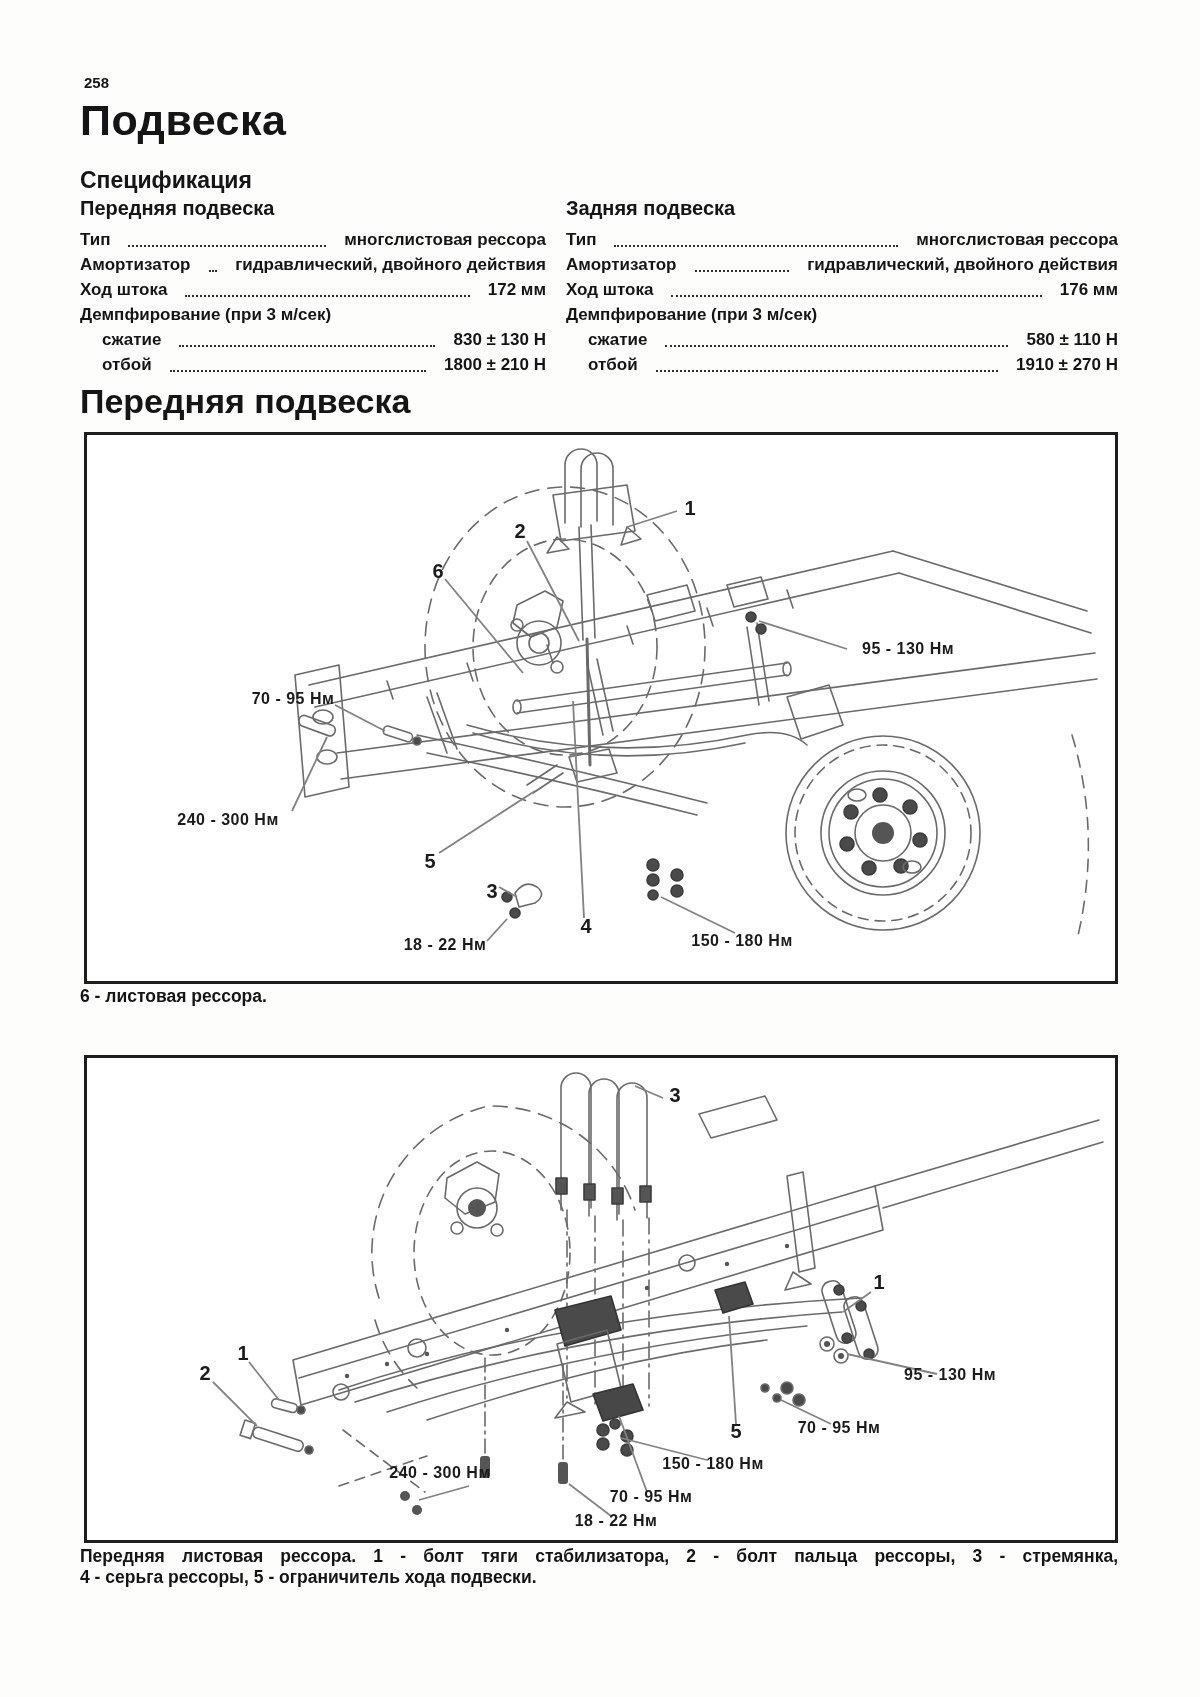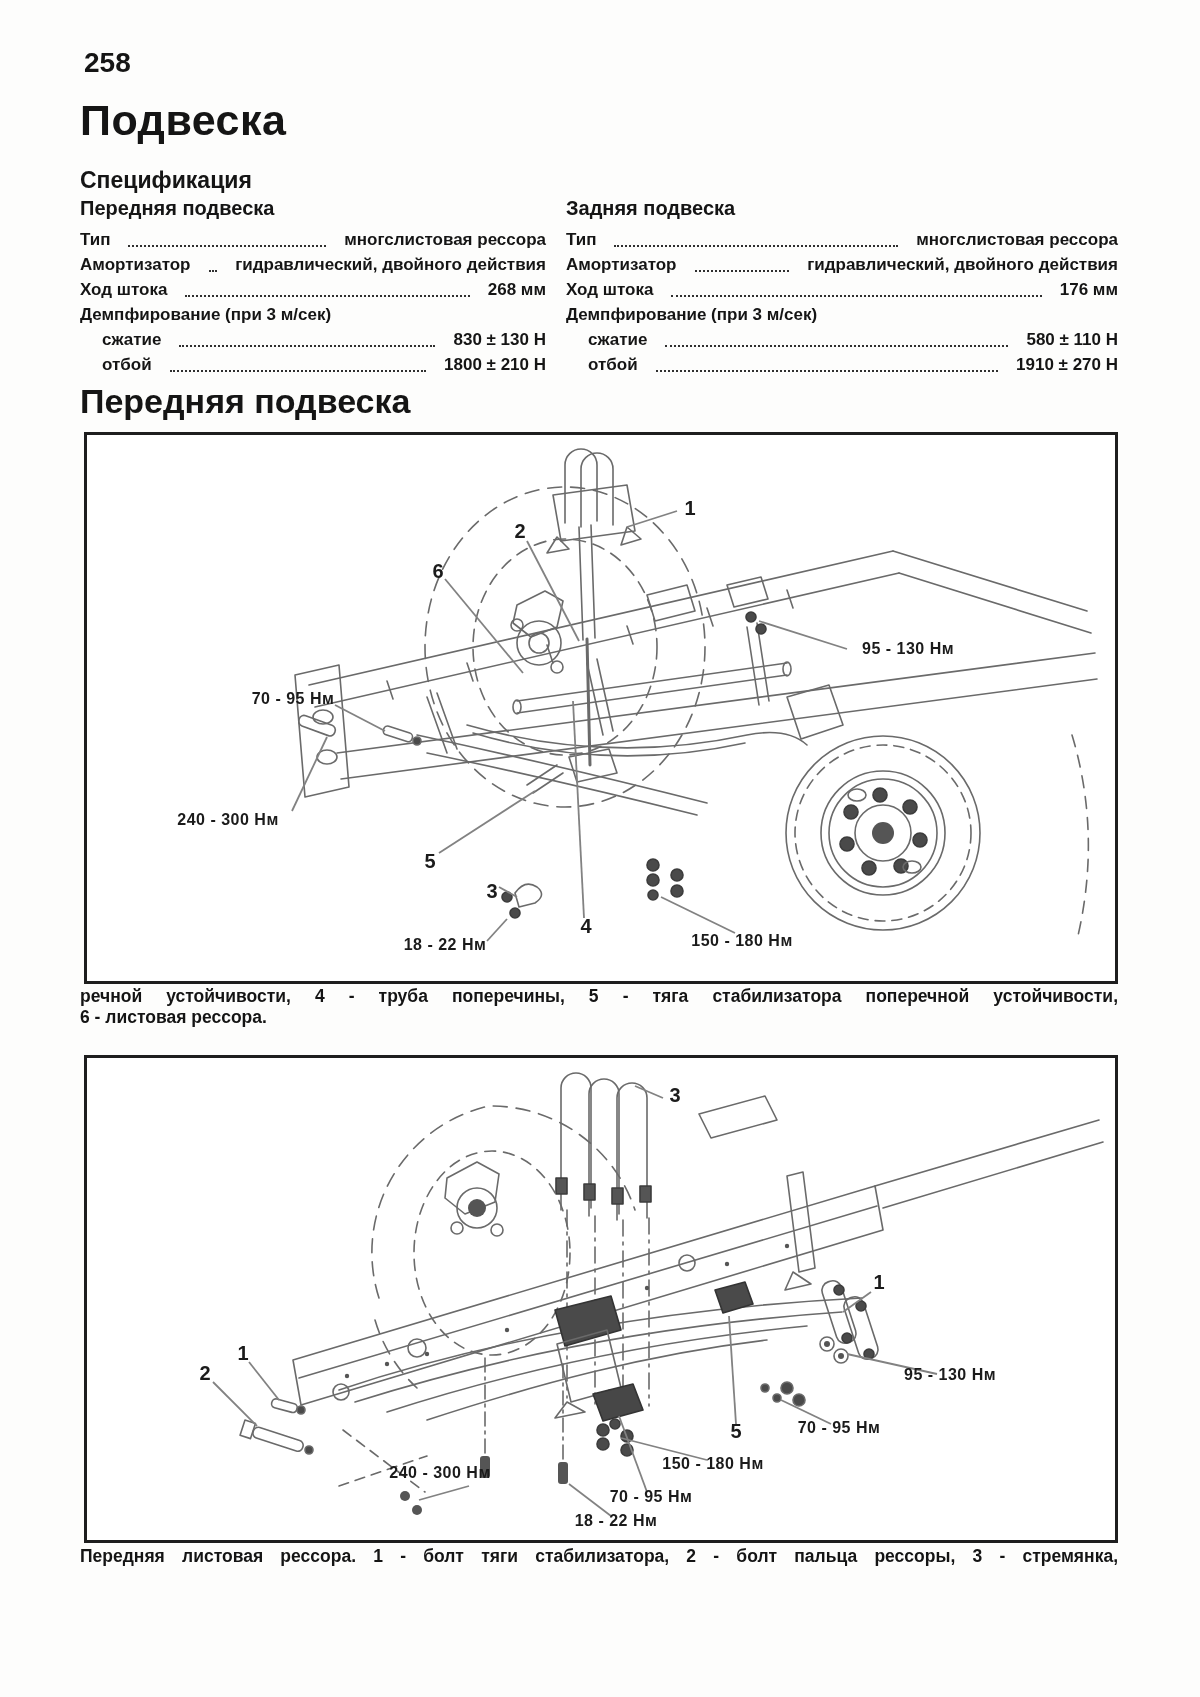--- a/index.html
+++ b/index.html
@@ -1,21 +1,21 @@
 <!DOCTYPE html>
 <html><head>
 <meta charset="utf-8">
 <style>
   html,body{margin:0;padding:0;}
   body{
     width:1200px;height:1697px;position:relative;background:#fdfdfc;
     font-family:"Liberation Sans", sans-serif;color:#151515;overflow:hidden;
   }
   .abs{position:absolute;}
-  #page-number{left:84px;top:47px;font-size:28px;font-weight:700;}
+  #page-number{left:84px;top:74px;font-size:15px;font-weight:700;}
   #page-title{left:80px;top:96px;font-size:43px;font-weight:700;letter-spacing:.5px;}
   #spec-heading{left:80px;top:167px;font-size:23px;font-weight:700;}
   .spec-col{top:197px;}
   #spec-front{left:80px;width:466px;}
   #spec-rear{left:566px;width:552px;}
   .col-heading{font-size:20px;font-weight:700;margin:0 0 7px 0;}
   .spec-row{display:flex;align-items:flex-end;font-size:17px;font-weight:700;line-height:25px;gap:15px;}
   .spec-row .sl{white-space:nowrap;}
   .spec-row .dots{flex:1;border-bottom:2.5px dotted #2f2f2f;margin:0 3px 5px 3px;min-width:8px;}
   .spec-row .sv{white-space:nowrap;}
@@ -48,21 +48,21 @@
       <span class="sv">многслистовая рессора</span>
     </div>
   <div class="spec-row">
       <span class="sl">Амортизатор</span>
       <span class="dots"></span>
       <span class="sv">гидравлический, двойного действия</span>
     </div>
   <div class="spec-row">
       <span class="sl">Ход штока</span>
       <span class="dots"></span>
-      <span class="sv">268 мм</span>
+      <span class="sv">172 мм</span>
     </div>
   <div class="spec-row">
       <span class="sl">Демпфирование (при 3 м/сек)</span>
     </div>
   <div class="spec-row ind">
       <span class="sl">сжатие</span>
       <span class="dots"></span>
       <span class="sv">830 ± 130 Н</span>
     </div>
   <div class="spec-row ind">
@@ -213,21 +213,20 @@
   <div class="co tq" style="left:206px;top:264px">70 - 95 Нм</div>
   <div class="co tq" style="left:141px;top:385px">240 - 300 Нм</div>
   <div class="co num" style="left:343px;top:426px">5</div>
   <div class="co num" style="left:405px;top:456px">3</div>
   <div class="co num" style="left:499px;top:491px">4</div>
   <div class="co tq" style="left:358px;top:510px">18 - 22 Нм</div>
   <div class="co tq" style="left:655px;top:506px">150 - 180 Нм</div>
 </div>
 
 <div class="abs caption" style="top:986px">
-  <div class="cap-line">речной устойчивости, 4 - труба поперечины, 5 - тяга стабилизатора поперечной устойчивости,</div>
   <div class="cap-line cap-last">6 - листовая рессора.</div>
 </div>
 
 <div class="abs figure" id="figure2">
   <svg viewBox="0 0 1028 482">
     <g stroke="#6a6a6a" fill="none" stroke-width="1.6" stroke-linecap="round" stroke-linejoin="round">
 
       <path d="M474,152 V30 A15,15 0 0 1 504,30 V150"></path>
       <path d="M502,158 V36 A15,15 0 0 1 532,36 V156"></path>
       <path d="M530,162 V40 A15,15 0 0 1 560,40 V160"></path>
@@ -342,13 +341,14 @@
   <div class="co tq" style="left:752px;top:370px">70 - 95 Нм</div>
   <div class="co num" style="left:649px;top:373px">5</div>
   <div class="co tq" style="left:626px;top:406px">150 - 180 Нм</div>
   <div class="co tq" style="left:353px;top:415px">240 - 300 Нм</div>
   <div class="co tq" style="left:564px;top:439px">70 - 95 Нм</div>
   <div class="co tq" style="left:529px;top:463px">18 - 22 Нм</div>
 </div>
 
 <div class="abs caption" style="top:1546px">
   <div class="cap-line">Передняя листовая рессора. 1 - болт тяги стабилизатора, 2 - болт пальца рессоры, 3 - стремянка,</div>
+  <div class="cap-line cap-last">4 - серьга рессоры, 5 - ограничитель хода подвески.</div>
 </div>
 
 </body></html>

